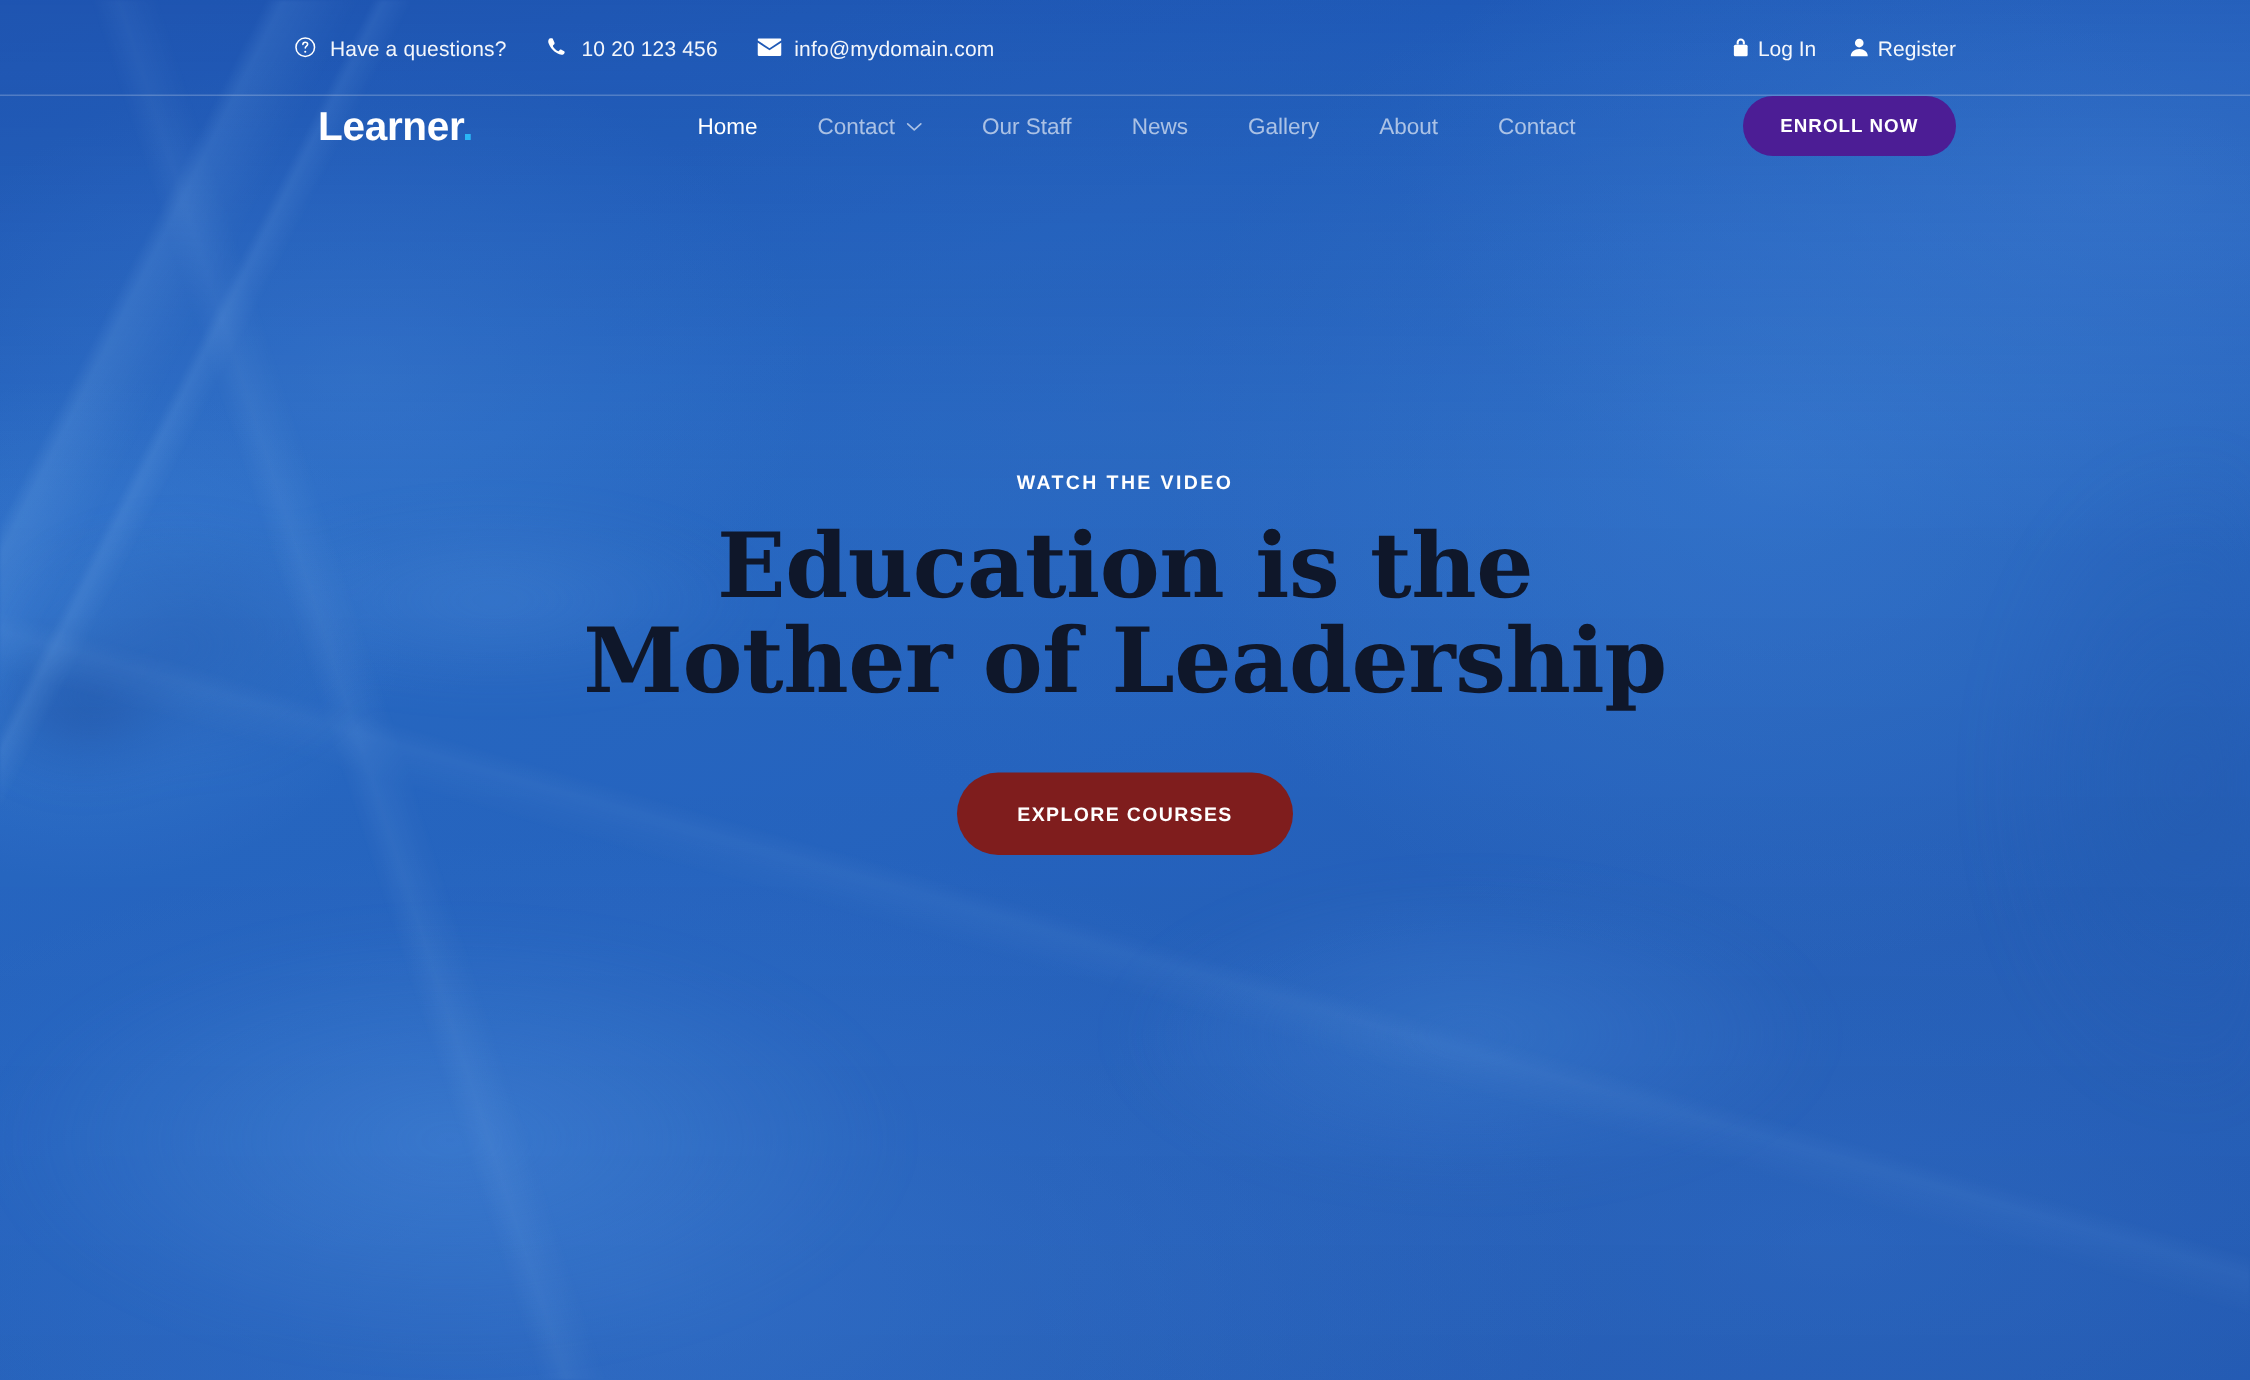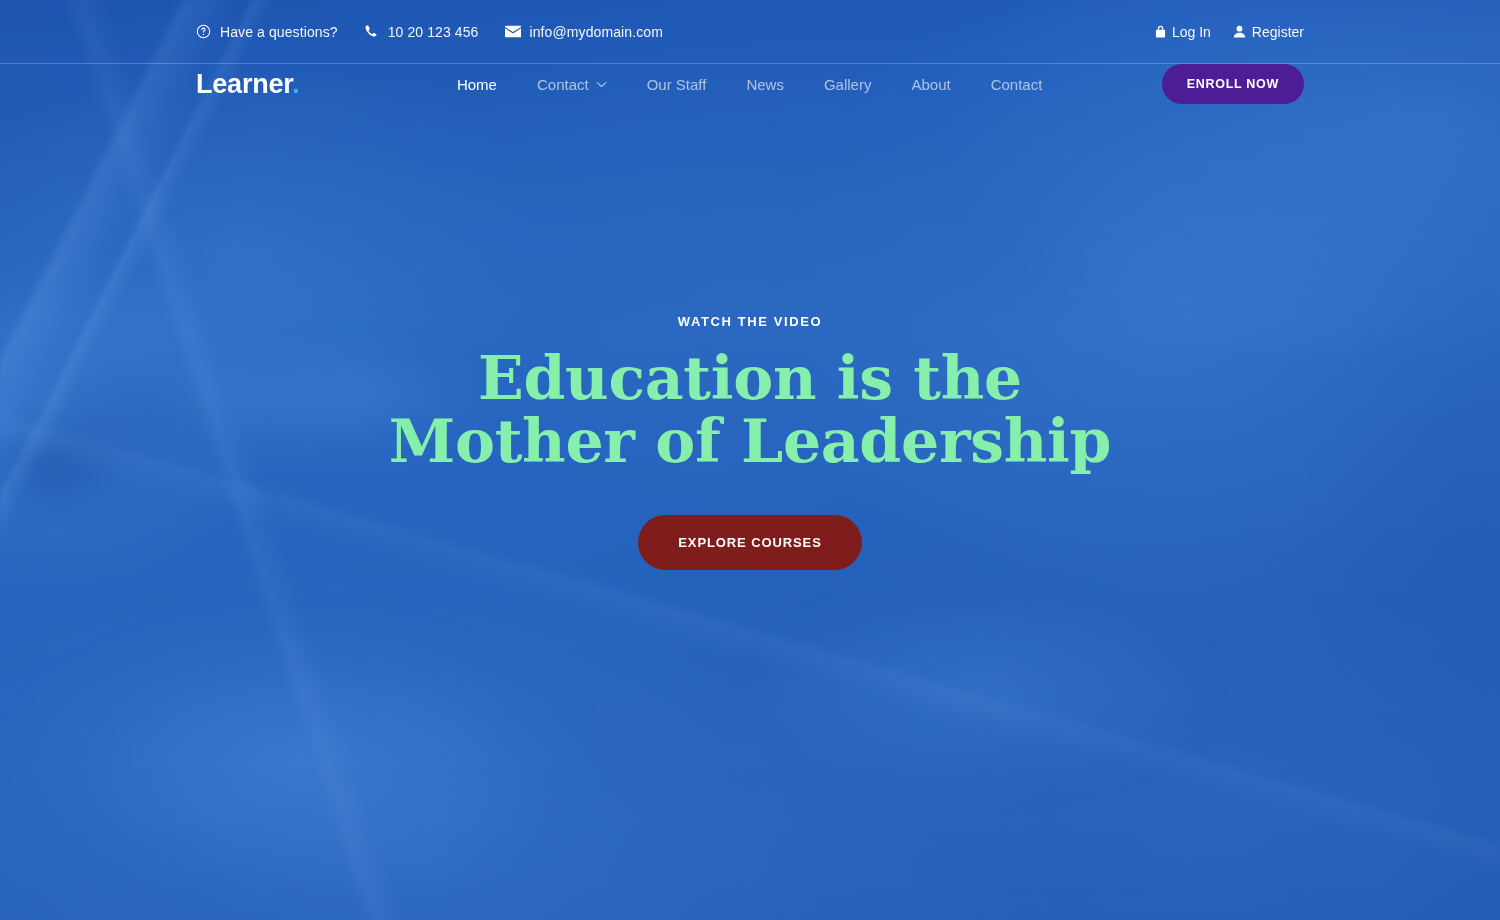--- a/index.html
+++ b/index.html
@@ -68,21 +68,21 @@
   .tb-item { display:flex; align-items:center; gap:9px; margin-right:26px; white-space:nowrap; }
   .tb-item .lbl { font-size:14px; letter-spacing:.1px; }
   .tb-right { display:flex; align-items:center; gap:22px; }
   .tb-right a { display:flex; align-items:center; gap:6px; color:rgba(255,255,255,.95);
                 text-decoration:none; font-size:14px; }
   .ic { display:inline-flex; align-items:center; justify-content:center; }
   .ic svg { display:block; }
 
   
   #navbar {
-    position:absolute; top:50px; left:0; right:0; height:68px;
+    position:absolute; top:50px; left:16px; right:0; height:68px;
     display:flex; align-items:center;
     padding:0 196px;
   }
   #logo {
     font-size:27px; font-weight:bold; color:#fff; letter-spacing:-.2px;
     white-space:nowrap;
   }
   #logo .dot { color:#2ab6f6; }
   #menu {
     flex:1; display:flex; align-items:center; justify-content:center; gap:0;
@@ -113,21 +113,21 @@
     display:flex; flex-direction:column; align-items:center;
     padding-top:196px;
   }
   #eyebrow {
     color:#ffffff; font-size:13px; font-weight:bold;
     letter-spacing:1.6px; text-transform:uppercase;
     margin-bottom:18px;
   }
   #headline {
     font-family:"DejaVu Serif", serif;
-    color:#86efac; font-weight:bold;
+    color:#0f172a; font-weight:bold;
     font-size:60px; line-height:63px;
     text-align:center; max-width:760px;
     letter-spacing:-.3px;
   }
   #explore {
     margin-top:42px;
     background:#7f1d1d; color:#fff;
     border:none; border-radius:30px;
     font-size:13px; font-weight:bold; letter-spacing:.9px;
     padding:20px 40px; cursor:pointer;

